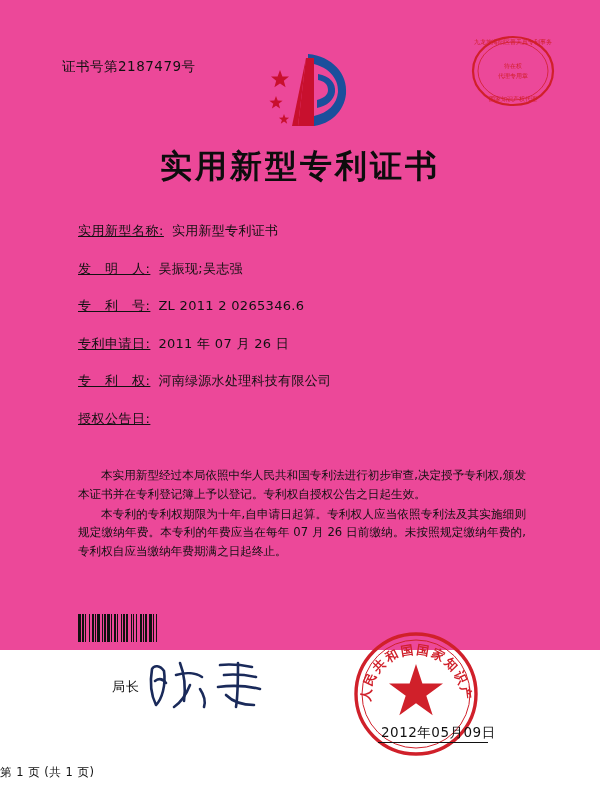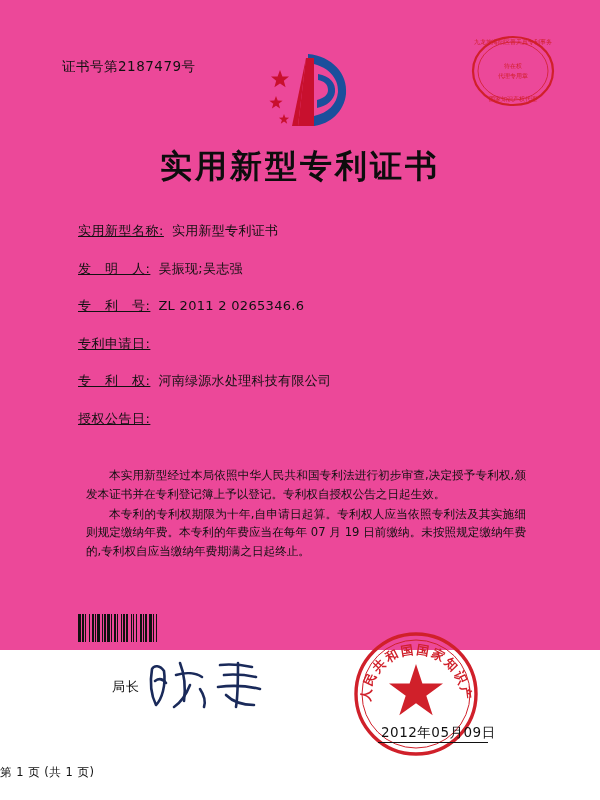--- a/index.html
+++ b/index.html
@@ -90,21 +90,21 @@
     left: 78px;
     top: 466px;
     width: 448px;
     font-size: 11.6px;
     line-height: 1.62;
     text-align: justify;
     font-family: "DejaVu Sans", sans-serif;
     color: #111;
   }
   .body-text p {
-    margin: 0 0 1px 8px;
+    margin: 0 0 1px 0;
     text-indent: 23px;
   }
   
   .barcode {
     position: absolute;
     left: 78px;
     top: 614px;
     width: 178px;
     height: 28px;
     display: flex;
@@ -219,33 +219,34 @@
     <div class="field-row">
       <span class="field-label">发　明　人:</span>
       <span class="field-value">吴振现;吴志强</span>
     </div>
     <div class="field-row">
       <span class="field-label">专　利　号:</span>
       <span class="field-value">ZL 2011 2 0265346.6</span>
     </div>
     <div class="field-row">
       <span class="field-label">专利申请日:</span>
+      <span class="field-value">2011 年 07 月 26 日</span>
     </div>
     <div class="field-row">
       <span class="field-label">专　利　权:</span>
       <span class="field-value">河南绿源水处理科技有限公司</span>
     </div>
     <div class="field-row">
       <span class="field-label">授权公告日:</span>
     </div>
   </div>
 
   <div class="body-text">
     <p>本实用新型经过本局依照中华人民共和国专利法进行初步审查,决定授予专利权,颁发本证书并在专利登记簿上予以登记。专利权自授权公告之日起生效。</p>
-    <p>本专利的专利权期限为十年,自申请日起算。专利权人应当依照专利法及其实施细则规定缴纳年费。本专利的年费应当在每年 07 月 19 日前缴纳。未按照规定缴纳年费的,专利权自应当缴纳年费期满之日起终止。</p>
+    <p>本专利的专利权期限为十年,自申请日起算。专利权人应当依照专利法及其实施细则规定缴纳年费。本专利的年费应当在每年 07 月 26 日前缴纳。未按照规定缴纳年费的,专利权自应当缴纳年费期满之日起终止。</p>
   </div>
 
   <div class="barcode" id="barcode">
       <i style="width:3px;background:#111"></i>
       <i style="width:1px;background:transparent"></i>
       <i style="width:2px;background:#111"></i>
       <i style="width:1px;background:transparent"></i>
       <i style="width:1px;background:#111"></i>
       <i style="width:3px;background:transparent"></i>
       <i style="width:1px;background:#111"></i>

